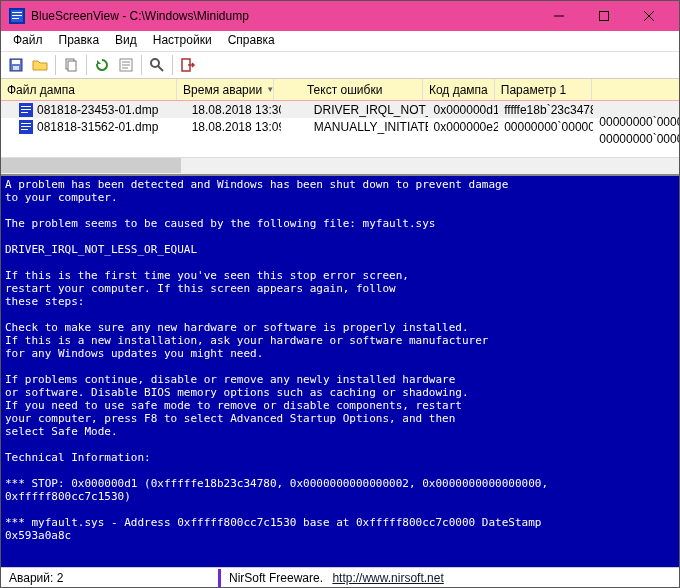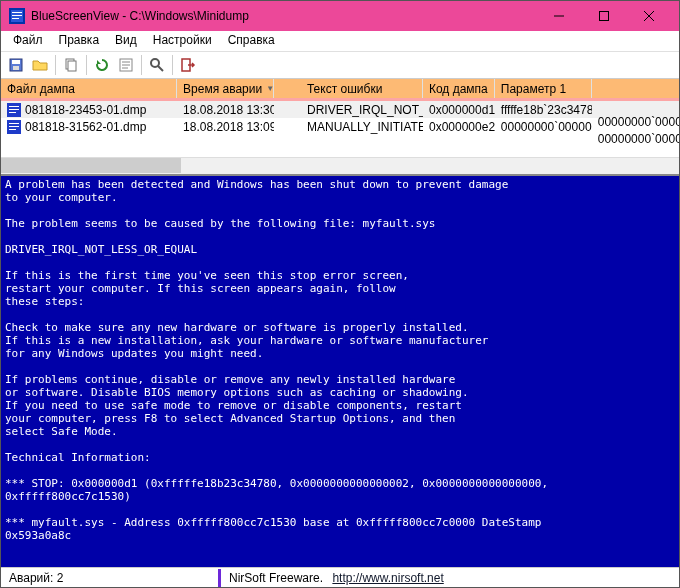--- a/index.html
+++ b/index.html
@@ -8,28 +8,28 @@
 .titlebar-icon { width: 16px; height: 16px; margin-right: 6px; }
 .titlebar-text { flex: 1; font-size: 12px; color: #000; }
 .win-controls { display: flex; }
 .win-btn { width: 45px; height: 28px; display: flex; align-items: center; justify-content: center; cursor: pointer; }
 .win-btn svg { width: 10px; height: 10px; }
 .menubar { height: 20px; display: flex; padding: 0 4px; font-size: 12px; }
 .menu-item { padding: 2px 8px; cursor: pointer; }
 .toolbar { height: 28px; display: flex; align-items: center; padding: 2px 4px; gap: 2px; border-top: 1px solid #e0e0e0; border-bottom: 1px solid #ccc; }
 .tool-btn { width: 22px; height: 22px; display: flex; align-items: center; justify-content: center; cursor: pointer; border: 1px solid transparent; }
 .tool-sep { width: 1px; height: 20px; background: #ccc; margin: 0 2px; }
-.list-header { height: 22px; display: flex; background: #fdba74; border-bottom: 3px solid #fca5a5; }
+.list-header { height: 22px; display: flex; background: #fef9c3; border-bottom: 1px solid #fca5a5; }
 .col-h { padding: 3px 6px; border-right: 1px solid #e0e0e0; font-size: 12px; white-space: nowrap; overflow: hidden; cursor: pointer; display: flex; align-items: center; gap: 4px; }
 .col-h .sort { font-size: 8px; color: #666; }
 .list-body { height: 56px; overflow: hidden; }
 .list-row { height: 17px; display: flex; align-items: center; }
 .list-row.selected { background: #f0f0f0; }
 .cell { padding: 1px 6px; font-size: 12px; white-space: nowrap; overflow: hidden; }
-.cell.file { display: flex; gap: 4px; }
+.cell.file { display: flex; gap: 4px; margin-left: 12px; }
 .file-icon { width: 14px; height: 14px; flex-shrink: 0; }
 .c0 { width: 182px; } .c1 { width: 100px; } .c2 { width: 126px; margin-left: 27px; } .c3 { width: 74px; } .c4 { width: 100px; } .c5 { width: 90px; margin-top: 24px; }
 .hscroll { height: 17px; background: #f0f0f0; border-top: 1px solid #ddd; position: relative; }
 .hscroll-thumb { position: absolute; left: 0; top: 0; width: 180px; height: 15px; background: #cdcdcd; }
 .bsod { flex: 1; background: #0000a8; color: #fff; font-family: "Lucida Console", Consolas, monospace; font-size: 11px; line-height: 13px; padding: 2px 4px; white-space: pre-wrap; overflow: hidden; border-top: 2px solid #888; }
 .statusbar { height: 20px; display: flex; align-items: center; border-top: 1px solid #ccc; font-size: 12px; }
 .status-seg { padding: 2px 8px; border-right: 3px solid #6d28d9; }
 .status-link { color: #0f172a; text-decoration: underline; cursor: pointer; margin-left: 6px; }
 </style>
 </head>

